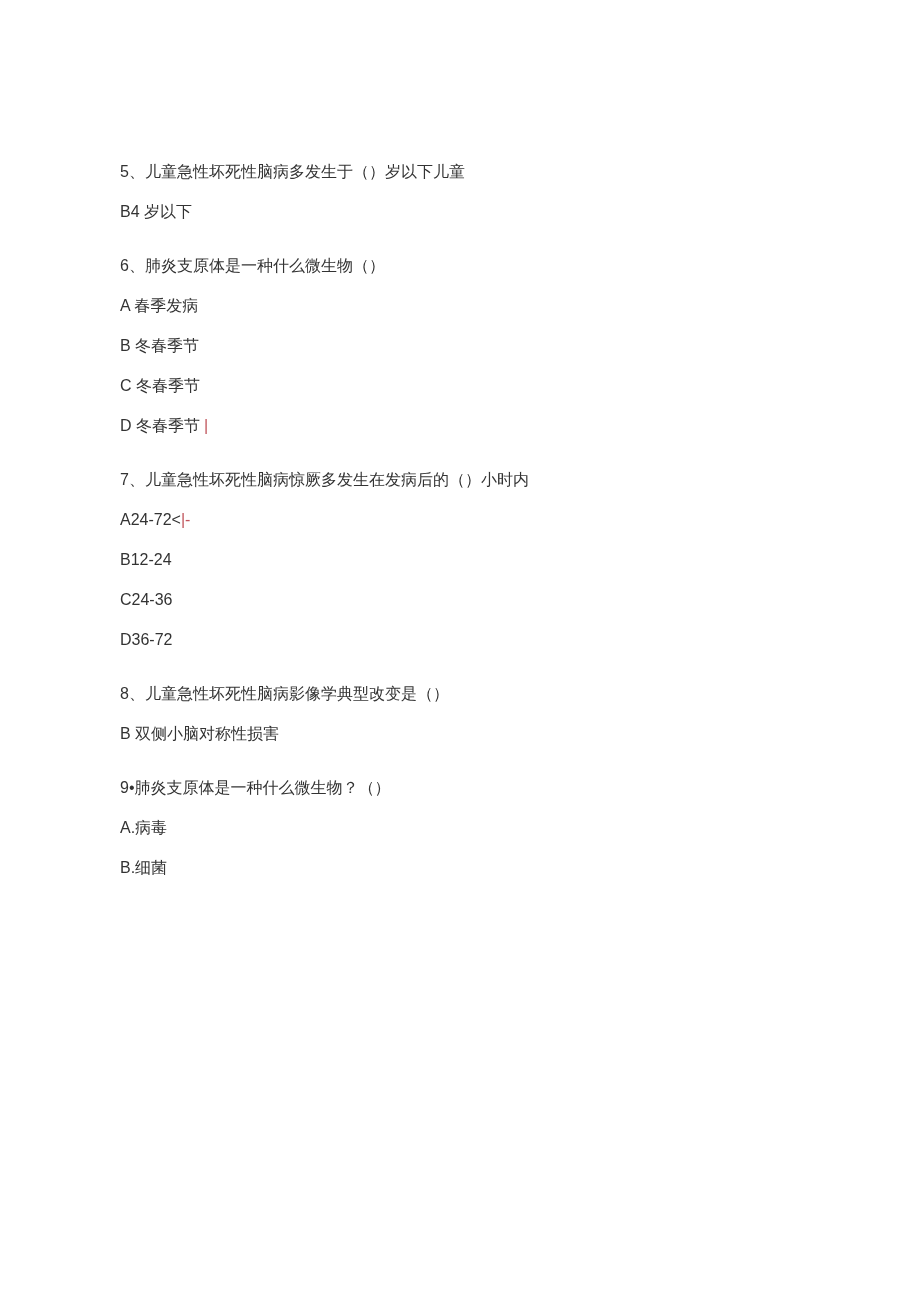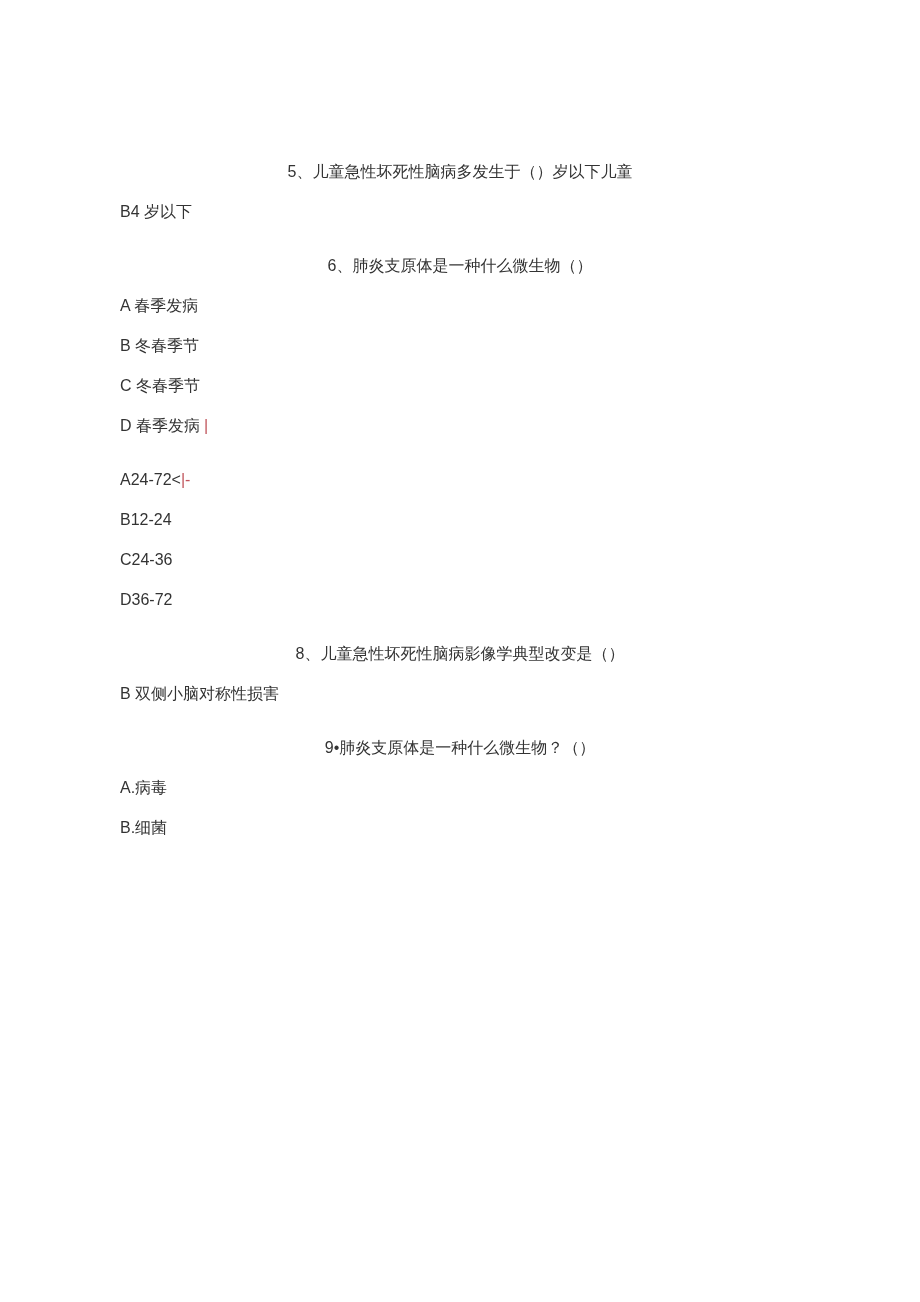--- a/index.html
+++ b/index.html
@@ -13,21 +13,20 @@
     font-family: "Microsoft YaHei", "PingFang SC", Arial, sans-serif;
     font-size: 16px;
     color: #333333;
     line-height: 1.5;
   }
   .question {
     margin-bottom: 30px;
   }
   .q-stem {
     margin-bottom: 16px;
-    text-align: center;
   }
   .option {
     margin-bottom: 16px;
   }
   .marker-paren {
     color: #888888;
     font-family: serif;
     font-size: 18px;
     margin-left: 6px;
   }
@@ -66,25 +65,28 @@
     <div class="option">
       <span>A 春季发病</span>
     </div>
     <div class="option">
       <span>B 冬春季节</span>
     </div>
     <div class="option">
       <span>C 冬春季节</span>
     </div>
     <div class="option">
-      <span>D 春季发病</span><span class="marker-bar">|</span>
+      <span>D 冬春季节</span><span class="marker-bar">|</span>
     </div>
   </div>
 
   <div class="question">
+    <div class="q-stem">
+      <span>7</span>、<span>儿童急性坏死性脑病惊厥多发生在发病后的（）小时内</span>
+    </div>
     <div class="option">
       <span>A24-72</span><span class="marker-lt">&lt;</span><span class="marker-pipe">|-</span>
     </div>
     <div class="option">
       <span>B12-24</span>
     </div>
     <div class="option">
       <span>C24-36</span>
     </div>
     <div class="option">

